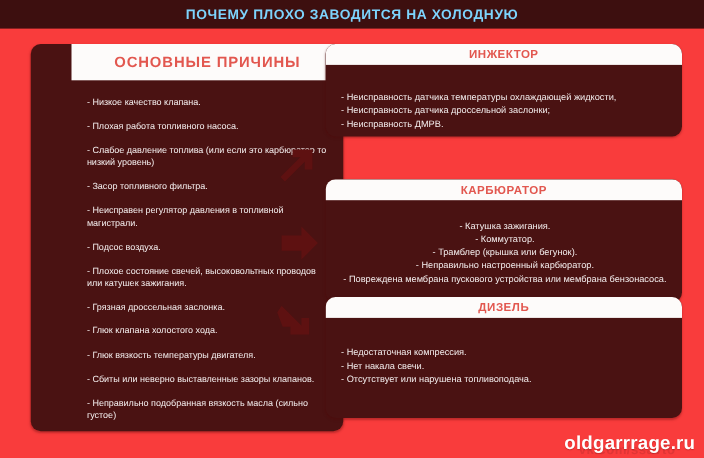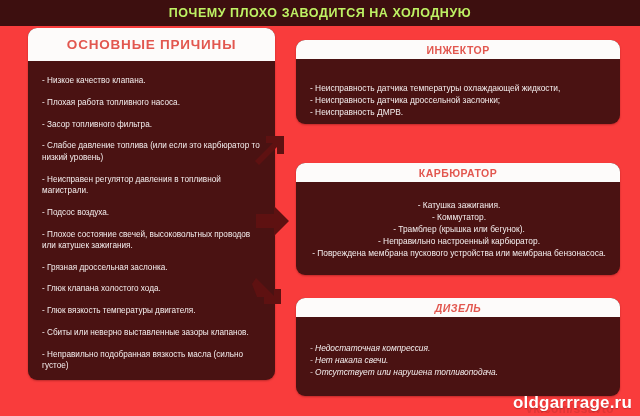--- a/index.html
+++ b/index.html
@@ -27,21 +27,21 @@
     left: 0;
     top: 0;
     width: 640px;
     height: 26px;
     background: #3d0f0f;
     display: flex;
     align-items: center;
     justify-content: center;
   }
   .titlebar-text {
-    color: #bef264;
+    color: #7dd3fc;
     font-size: 12.5px;
     font-weight: bold;
     letter-spacing: 0.55px;
     white-space: nowrap;
   }
 
   
   .panel {
     position: absolute;
     background: #4a1212;
@@ -66,23 +66,24 @@
     box-sizing: border-box;
     color: #f4eeee;
   }
   .panel-body .line {
     margin: 0;
   }
 
   
   #panel-causes {
     left: 28px;
-    top: 28px;
+    top: 40px;
     width: 247px;
     height: 352px;
+    padding-left: 37px;
   }
   #panel-causes .panel-header {
     height: 33px;
   }
   #panel-causes .panel-header-text {
     font-size: 13.5px;
     letter-spacing: 0.8px;
   }
   #panel-causes .panel-body {
     padding: 14px 13px 8px 14px;
@@ -121,23 +122,22 @@
   #panel-carburetor {
     top: 163px;
     height: 112px;
     text-align: center;
   }
   #panel-carburetor .panel-body {
     padding: 18px 12px 0 14px;
   }
 
   #panel-diesel {
-    top: 298px;
-    height: 98px;
-    font-style: italic;
+    top: 270px;
+    height: 110px;
   }
   #panel-diesel .panel-body {
     padding: 26px 27px 0 14px;
   }
 
   
   .arrow {
     position: absolute;
     width: 40px;
     height: 40px;
@@ -187,22 +187,22 @@
     <div class="titlebar-text">ПОЧЕМУ ПЛОХО ЗАВОДИТСЯ НА ХОЛОДНУЮ</div>
   </div>
 
   <div class="panel" id="panel-causes">
     <div class="panel-header">
       <span class="panel-header-text">ОСНОВНЫЕ ПРИЧИНЫ</span>
     </div>
     <div class="panel-body">
       <p class="line">- Низкое качество клапана.</p>
       <p class="line">- Плохая работа топливного насоса.</p>
+      <p class="line">- Слабое давление топлива (или если это карбюратор то низкий уровень)</p>
       <p class="line">- Засор топливного фильтра.</p>
-      <p class="line">- Слабое давление топлива (или если это карбюратор то низкий уровень)</p>
       <p class="line">- Неисправен регулятор давления в топливной магистрали.</p>
       <p class="line">- Подсос воздуха.</p>
       <p class="line">- Плохое состояние свечей, высоковольтных проводов или катушек зажигания.</p>
       <p class="line">- Грязная дроссельная заслонка.</p>
       <p class="line">- Глюк клапана холостого хода.</p>
       <p class="line">- Глюк вязкость температуры двигателя.</p>
       <p class="line">- Сбиты или неверно выставленные зазоры клапанов.</p>
       <p class="line">- Неправильно подобранная вязкость масла (сильно густое)</p>
 
     </div>

